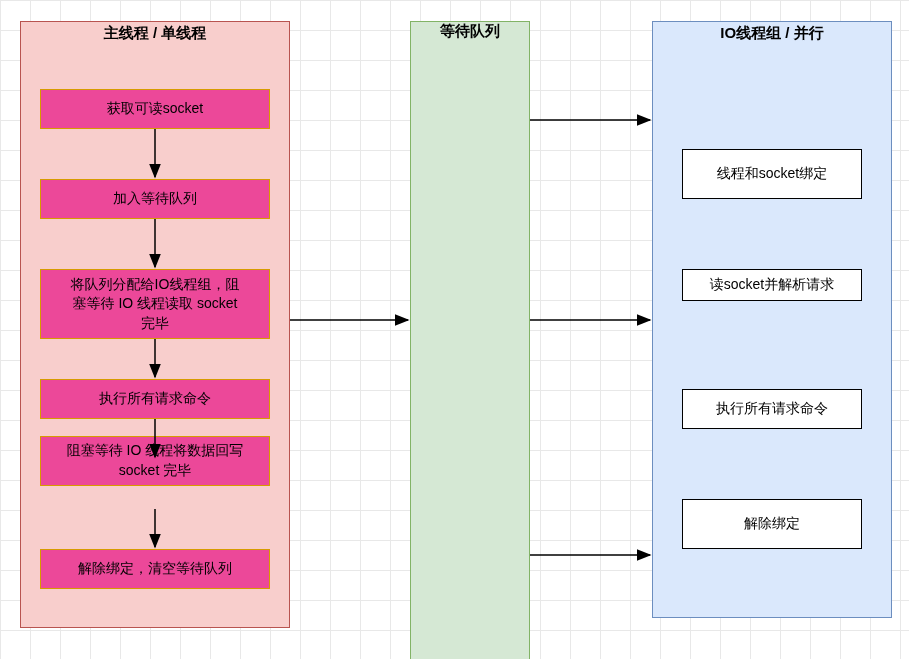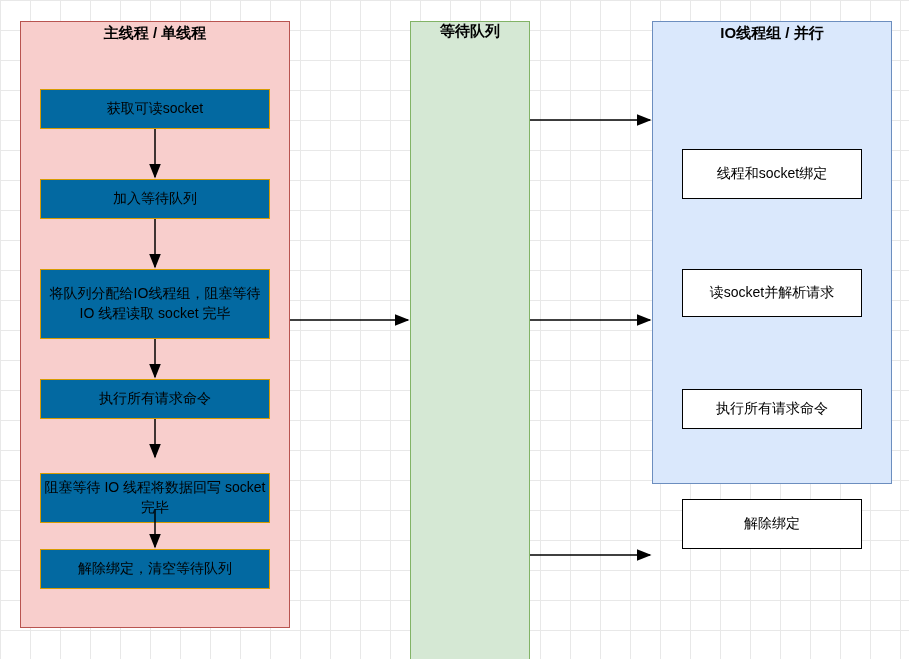--- a/index.html
+++ b/index.html
@@ -44,45 +44,45 @@
     background: #d5e8d4;
     border-color: #82b366;
     display: flex;
     align-items: flex-start;
     justify-content: center;
   }
   .panel-blue {
     left: 652px;
     top: 21px;
     width: 240px;
-    height: 463px;
+    height: 597px;
     background: #dae8fc;
     border-color: #6c8ebf;
   }
   .panel-title {
     font-size: 15px;
     font-weight: bold;
     margin-top: 2px;
   }
   .panel-green .center-label {
     font-size: 15px;
     font-weight: bold;
   }
   .step {
     position: absolute;
     left: 40px;
     width: 230px;
-    background: #0369a1;
+    background: #ec4899;
     border: 1.5px solid #d79b00;
     display: flex;
     align-items: center;
     justify-content: center;
     text-align: center;
     font-size: 14px;
-    padding: 0 2px;
+    padding: 0 24px;
     line-height: 1.4;
   }
   .io-step {
     position: absolute;
     left: 682px;
     width: 180px;
     background: #ffffff;
     border: 1.5px solid #000;
     display: flex;
     align-items: center;
@@ -106,33 +106,33 @@
 <div class="grid"></div>
 
 <div class="panel panel-red">
   <div class="panel-title">主线程 / 单线程</div>
 </div>
 
 <div class="step" style="top:89px;height:40px">获取可读socket</div>
 <div class="step" style="top:179px;height:40px">加入等待队列</div>
 <div class="step" style="top:269px;height:70px">将队列分配给IO线程组，阻塞等待 IO 线程读取 socket 完毕</div>
 <div class="step" style="top:379px;height:40px">执行所有请求命令</div>
-<div class="step" style="top:473px;height:50px">阻塞等待 IO 线程将数据回写 socket 完毕</div>
+<div class="step" style="top:436px;height:50px">阻塞等待 IO 线程将数据回写 socket 完毕</div>
 <div class="step" style="top:549px;height:40px">解除绑定，清空等待队列</div>
 
 <div class="panel panel-green">
   <div class="center-label">等待队列</div>
 </div>
 
 <div class="panel panel-blue">
   <div class="panel-title">IO线程组 / 并行</div>
 </div>
 
 <div class="io-step" style="top:149px;height:50px">线程和socket绑定</div>
-<div class="io-step" style="top:269px;height:48px">读socket并解析请求</div>
+<div class="io-step" style="top:269px;height:32px">读socket并解析请求</div>
 <div class="io-step" style="top:389px;height:40px">执行所有请求命令</div>
 <div class="io-step" style="top:499px;height:50px">解除绑定</div>
 
 <svg class="arrows">
   <defs>
     <marker id="arrowhead" markerWidth="10" markerHeight="8" refX="9" refY="4" orient="auto">
       <polygon points="0 0, 10 4, 0 8" fill="#000"></polygon>
     </marker>
   </defs>
 

